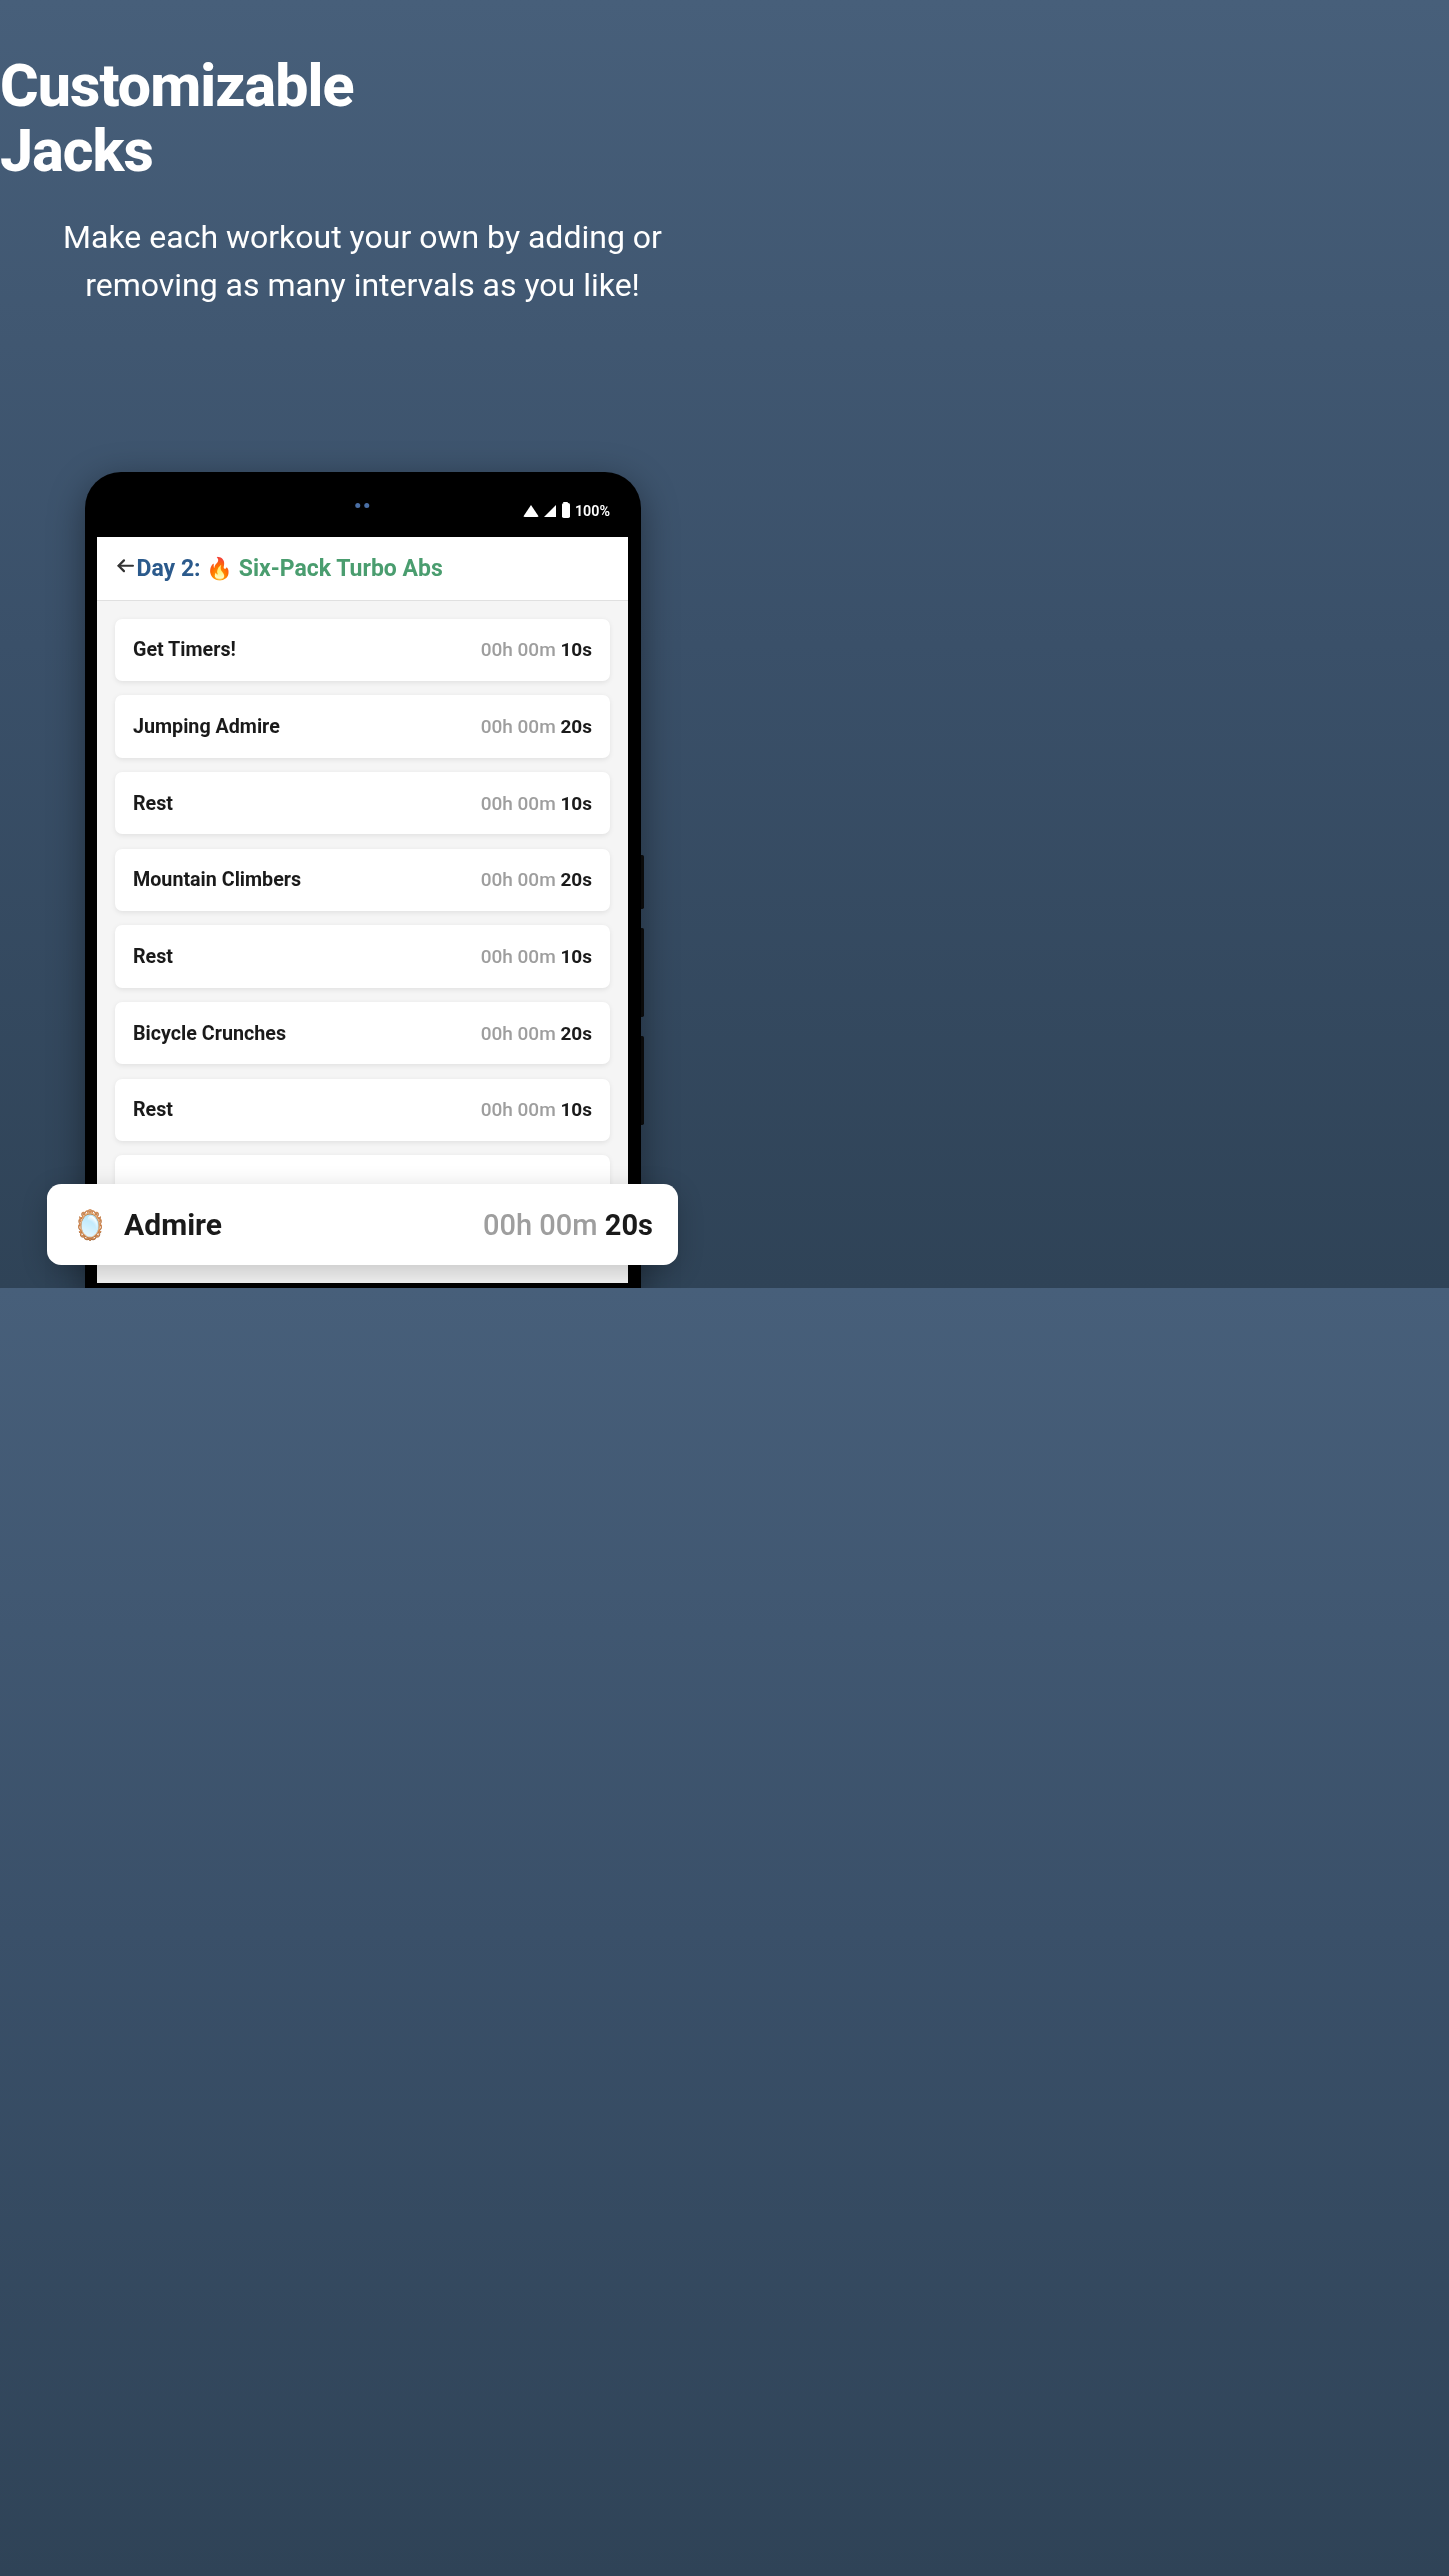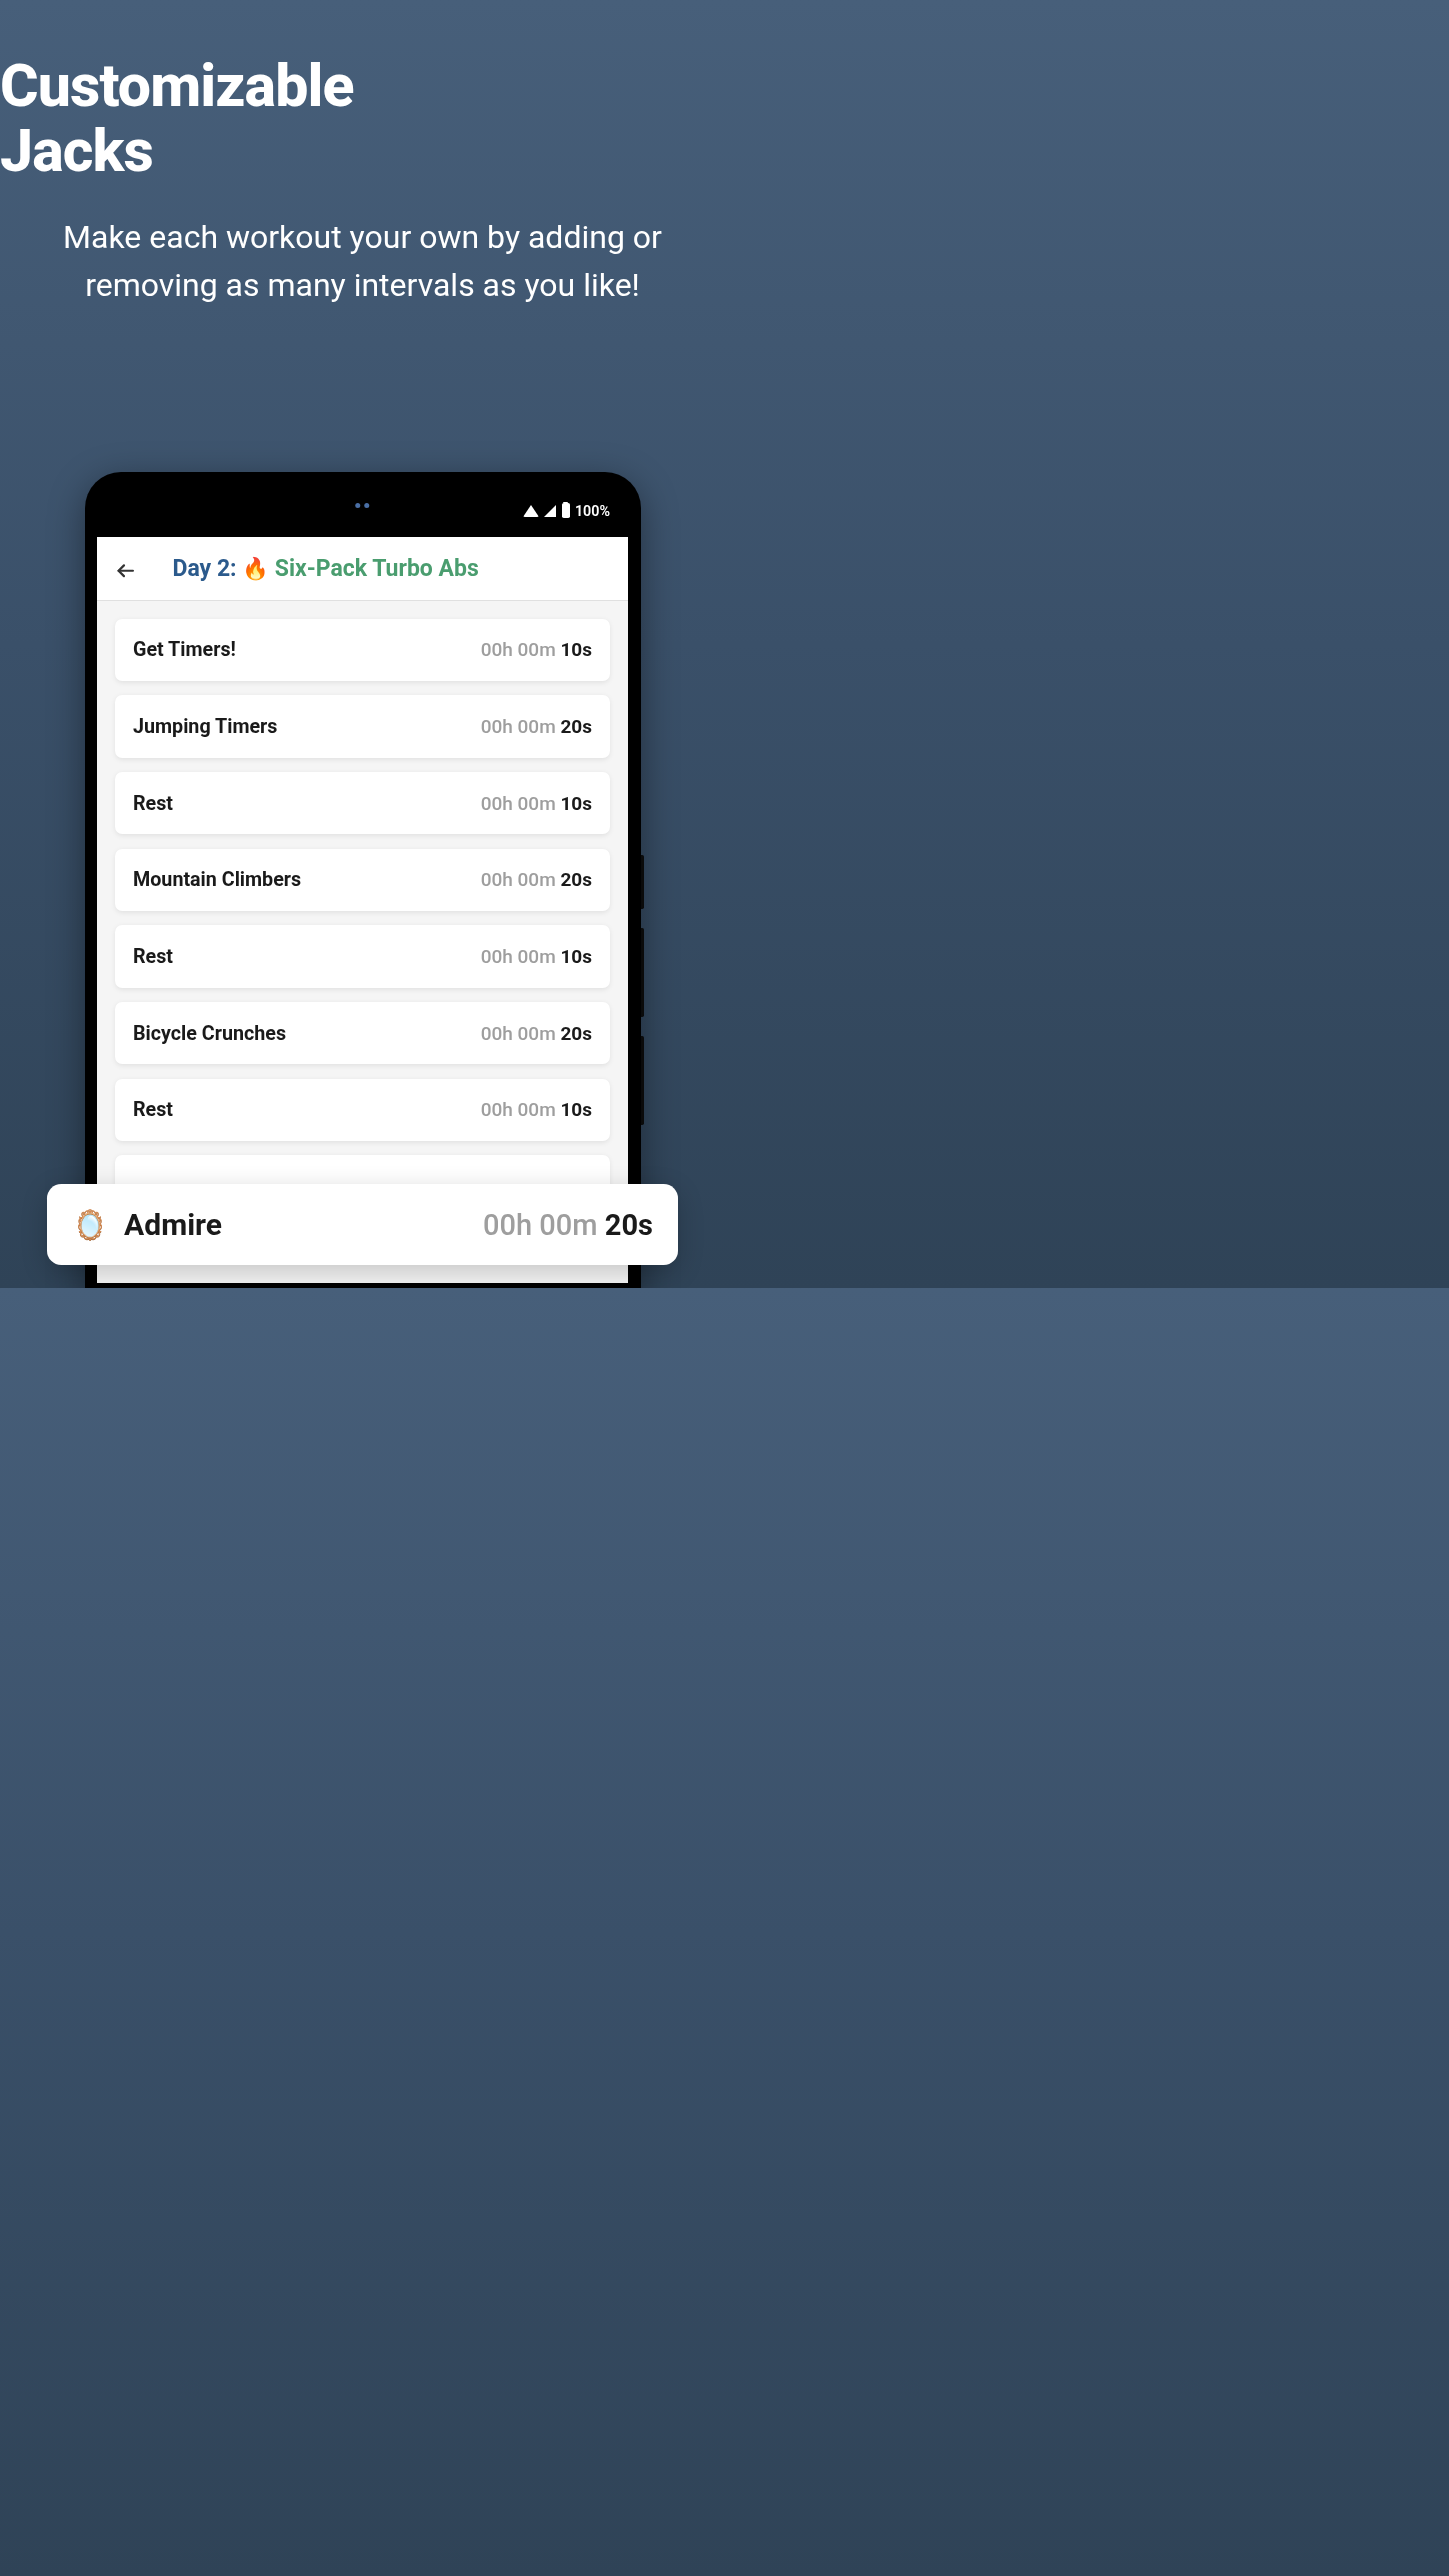--- a/index.html
+++ b/index.html
@@ -132,22 +132,21 @@
       left: 0;
       right: 0;
       bottom: 0;
       background: #f5f5f5;
     }
     
     .app-header {
       background: #fff;
       padding: 18px 18px;
       display: flex;
-      align-items: flex-end;
-      gap: 36px;
+      align-items: flex-start;
       border-bottom: 0.9px solid #e0e0e0;
     }
     
     .back-arrow {
       font-size: 23px;
       color: #333;
       cursor: pointer;
       display: flex;
       align-items: center;
     }
@@ -308,21 +307,21 @@
       <div class="interval-list">
         <div class="interval-item">
           <span class="interval-name">Get Timers!</span>
           <span class="interval-time">
             <span class="time-light">00h</span>
             <span class="time-light">00m</span>
             <span class="time-dark">10s</span>
           </span>
         </div>
         <div class="interval-item">
-          <span class="interval-name">Jumping Timers</span>
+          <span class="interval-name">Jumping Admire</span>
           <span class="interval-time">
             <span class="time-light">00h</span>
             <span class="time-light">00m</span>
             <span class="time-dark">20s</span>
           </span>
         </div>
         <div class="interval-item">
           <span class="interval-name">Rest</span>
           <span class="interval-time">
             <span class="time-light">00h</span>

